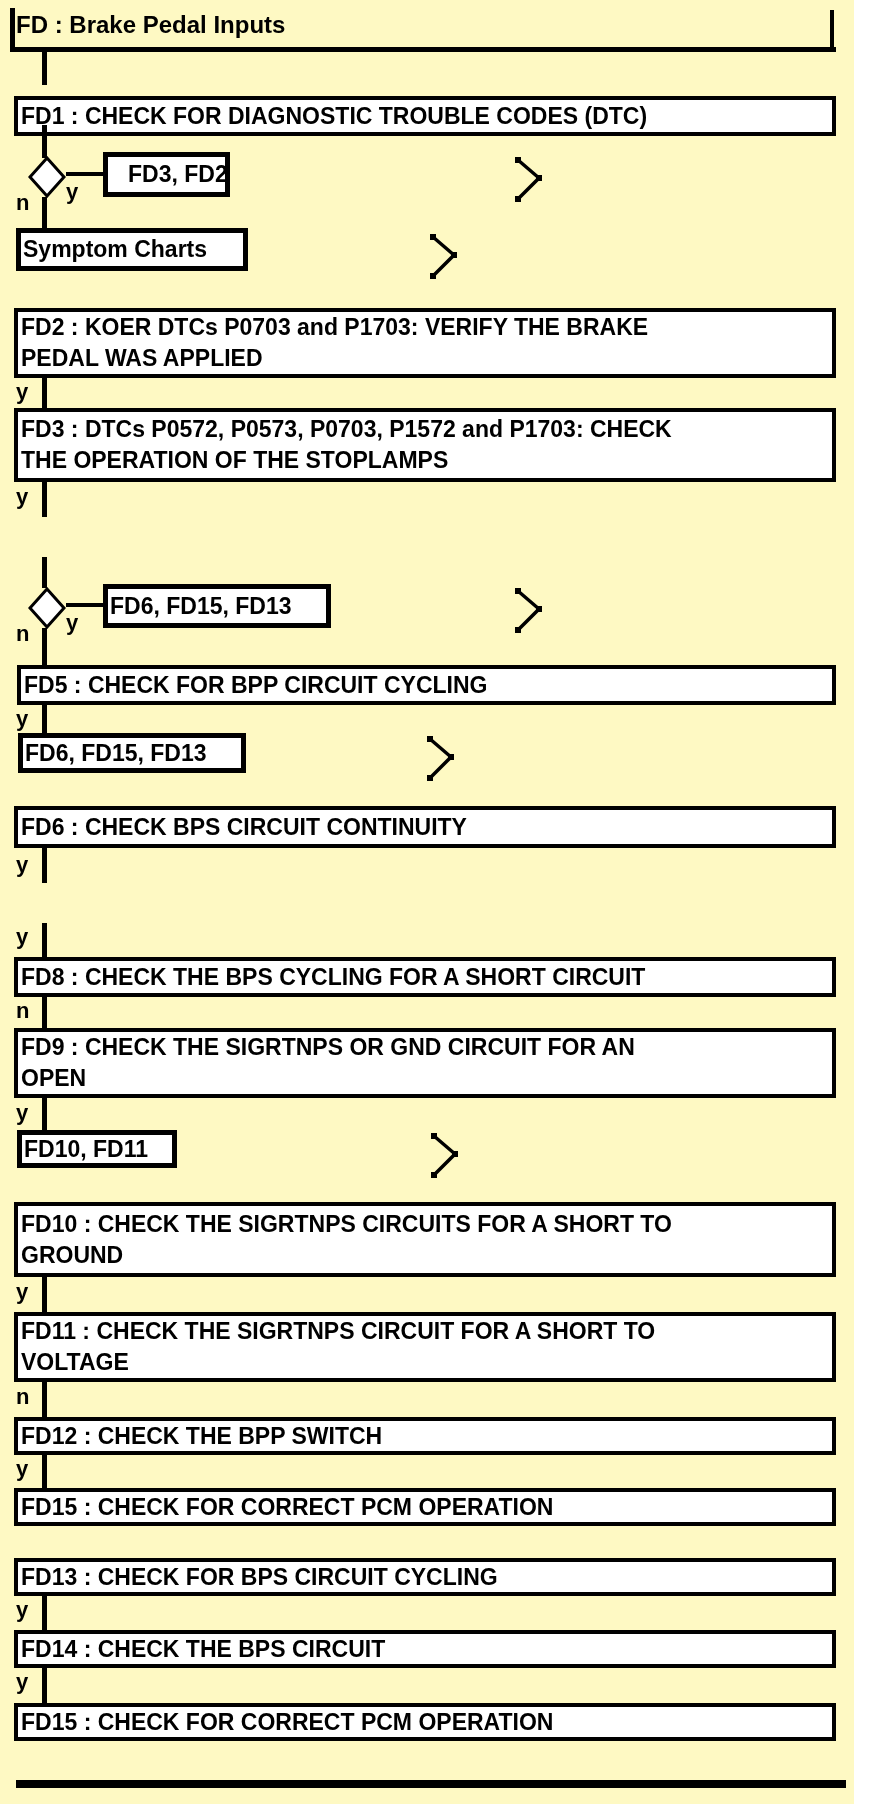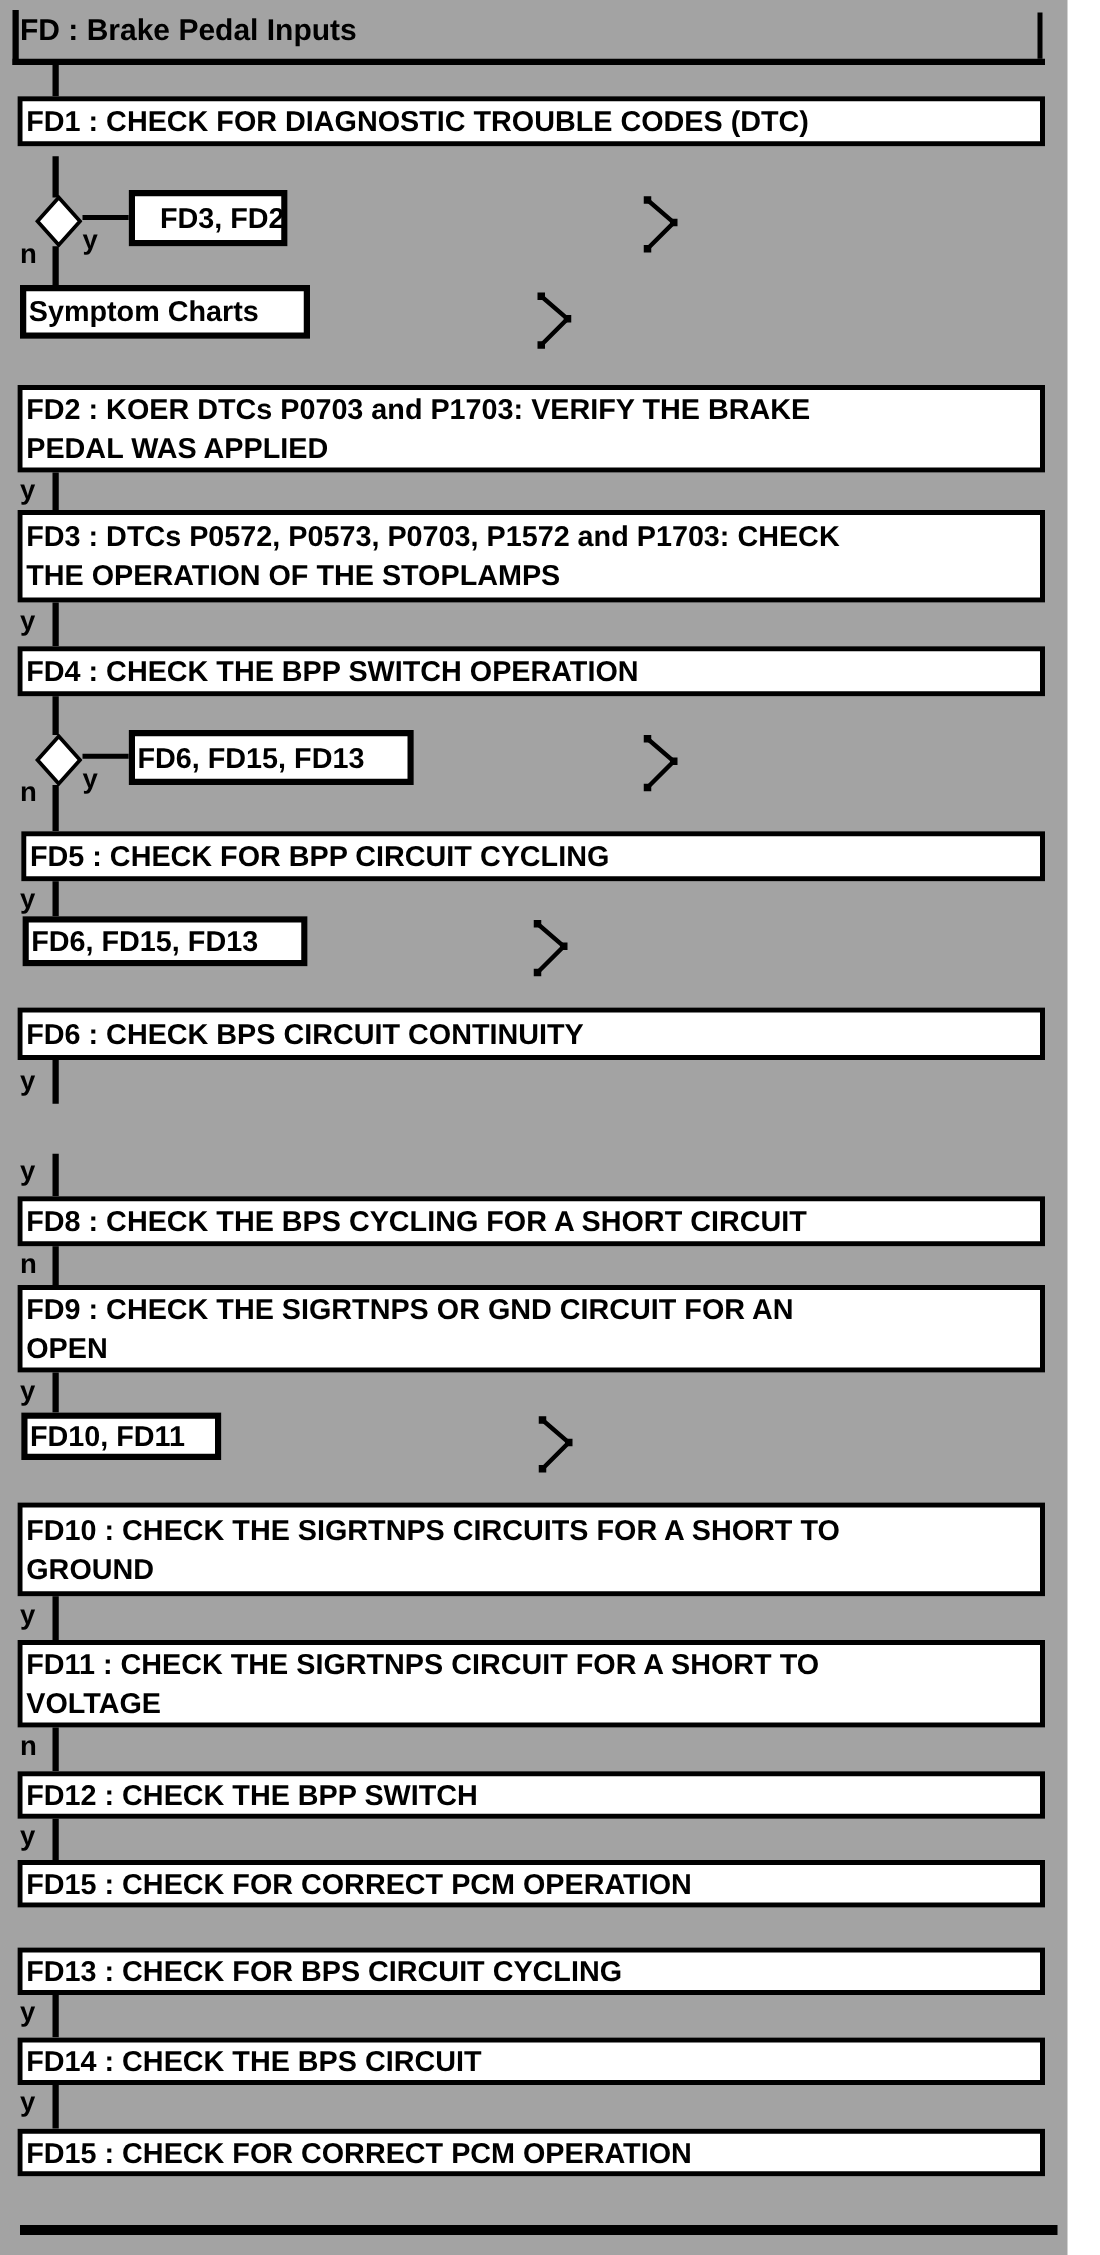--- a/index.html
+++ b/index.html
@@ -1,19 +1,19 @@
 <!DOCTYPE html>
 <html><head>
 <meta charset="utf-8">
 <style>
   html,body{margin:0;padding:0;background:#ffffff;}
   #canvas{
     position:relative;
     width:854px;height:1804px;
-    background:#a3a3a3;
+    background:#fef9c3;
     font-family:"Liberation Sans", sans-serif;
     color:#000;
     overflow:hidden;
   }
   .abs{position:absolute;}
   
   .step{
     position:absolute;
     left:14px;width:822px;
     border:4px solid #000;
@@ -56,21 +56,21 @@
 <body>
 
 <div id="canvas">
 
   <div class="title">FD : Brake Pedal Inputs</div>
   <div class="rule" style="left:10px;top:8px;width:5px;height:44px;"></div>
   <div class="rule" style="left:830px;top:10px;width:4px;height:37px;"></div>
   <div class="rule" style="left:10px;top:47px;width:826px;height:5px;"></div>
 
   <div class="vline" style="top:52px;height:33px;"></div>
-  <div class="step" style="top:77px;height:40px;">FD1 : CHECK FOR DIAGNOSTIC TROUBLE CODES (DTC)</div>
+  <div class="step" style="top:96px;height:40px;">FD1 : CHECK FOR DIAGNOSTIC TROUBLE CODES (DTC)</div>
   <div class="vline" style="top:125px;height:33px;"></div>
 
   <svg class="abs" style="left:28px;top:156px;" width="38" height="42" viewBox="0 0 38 42">
     <polygon points="19,2 36,21 19,40 2,21" fill="#fff" stroke="#000" stroke-width="3"></polygon>
   </svg>
   <div class="hstub" style="left:66px;top:172px;width:39px;"></div>
   <div class="ref" style="left:103px;top:152px;width:127px;height:45px;padding-left:20px;">FD3, FD2</div>
   <div class="blabel" style="left:66px;top:181px;">y</div>
   <div class="blabel" style="left:16px;top:192px;">n</div>
   <div class="vline" style="top:197px;height:35px;"></div>
@@ -92,21 +92,20 @@
   <div class="step" style="top:308px;height:70px;">FD2 : KOER DTCs P0703 and P1703: VERIFY THE BRAKE
 PEDAL WAS APPLIED</div>
   <div class="blabel" style="left:16px;top:381px;">y</div>
   <div class="vline" style="top:378px;height:30px;"></div>
 
   <div class="step" style="top:408px;height:74px;">FD3 : DTCs P0572, P0573, P0703, P1572 and P1703: CHECK
 THE OPERATION OF THE STOPLAMPS</div>
   <div class="blabel" style="left:16px;top:486px;">y</div>
   <div class="vline" style="top:482px;height:35px;"></div>
 
-  <div class="step" style="top:517px;height:40px;">FD4 : CHECK THE BPP SWITCH OPERATION</div>
   <div class="vline" style="top:557px;height:31px;"></div>
 
   <svg class="abs" style="left:28px;top:587px;" width="38" height="42" viewBox="0 0 38 42">
     <polygon points="19,2 36,21 19,40 2,21" fill="#fff" stroke="#000" stroke-width="3"></polygon>
   </svg>
   <div class="hstub" style="left:66px;top:603px;width:39px;"></div>
   <div class="ref" style="left:103px;top:584px;width:228px;height:44px;">FD6, FD15, FD13</div>
   <div class="blabel" style="left:66px;top:612px;">y</div>
   <div class="blabel" style="left:16px;top:623px;">n</div>
   <div class="vline" style="top:628px;height:37px;"></div>

